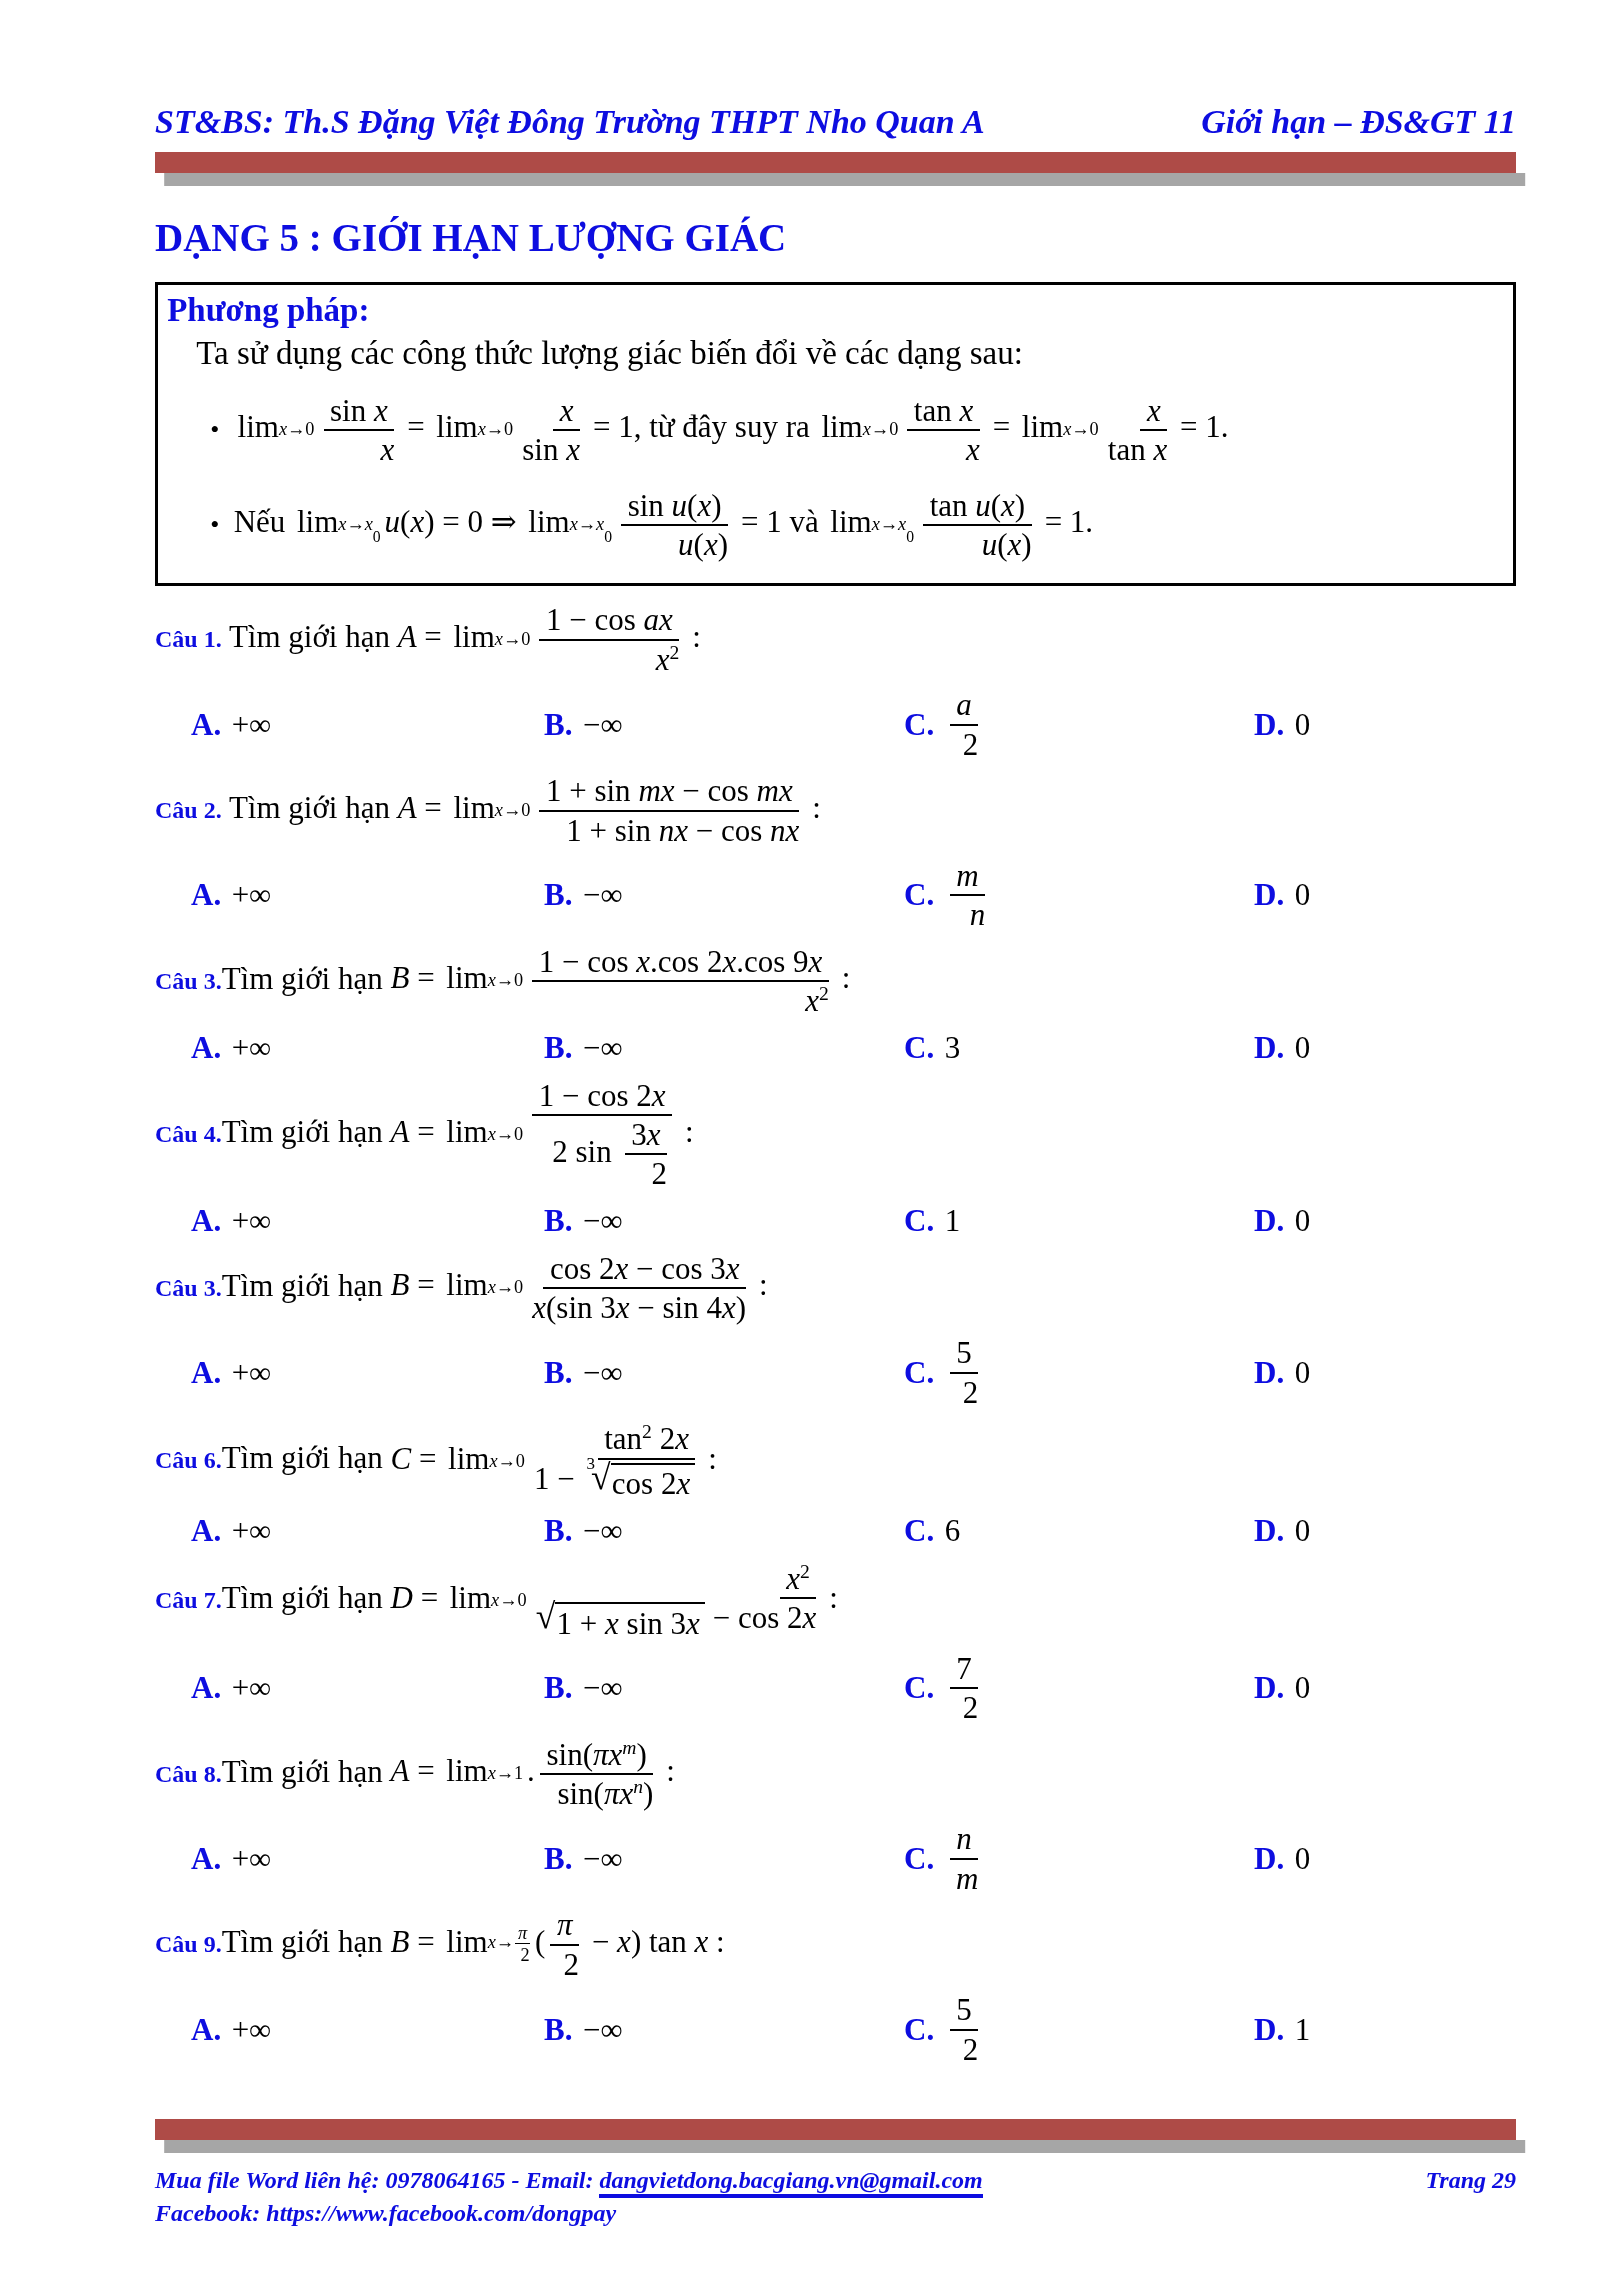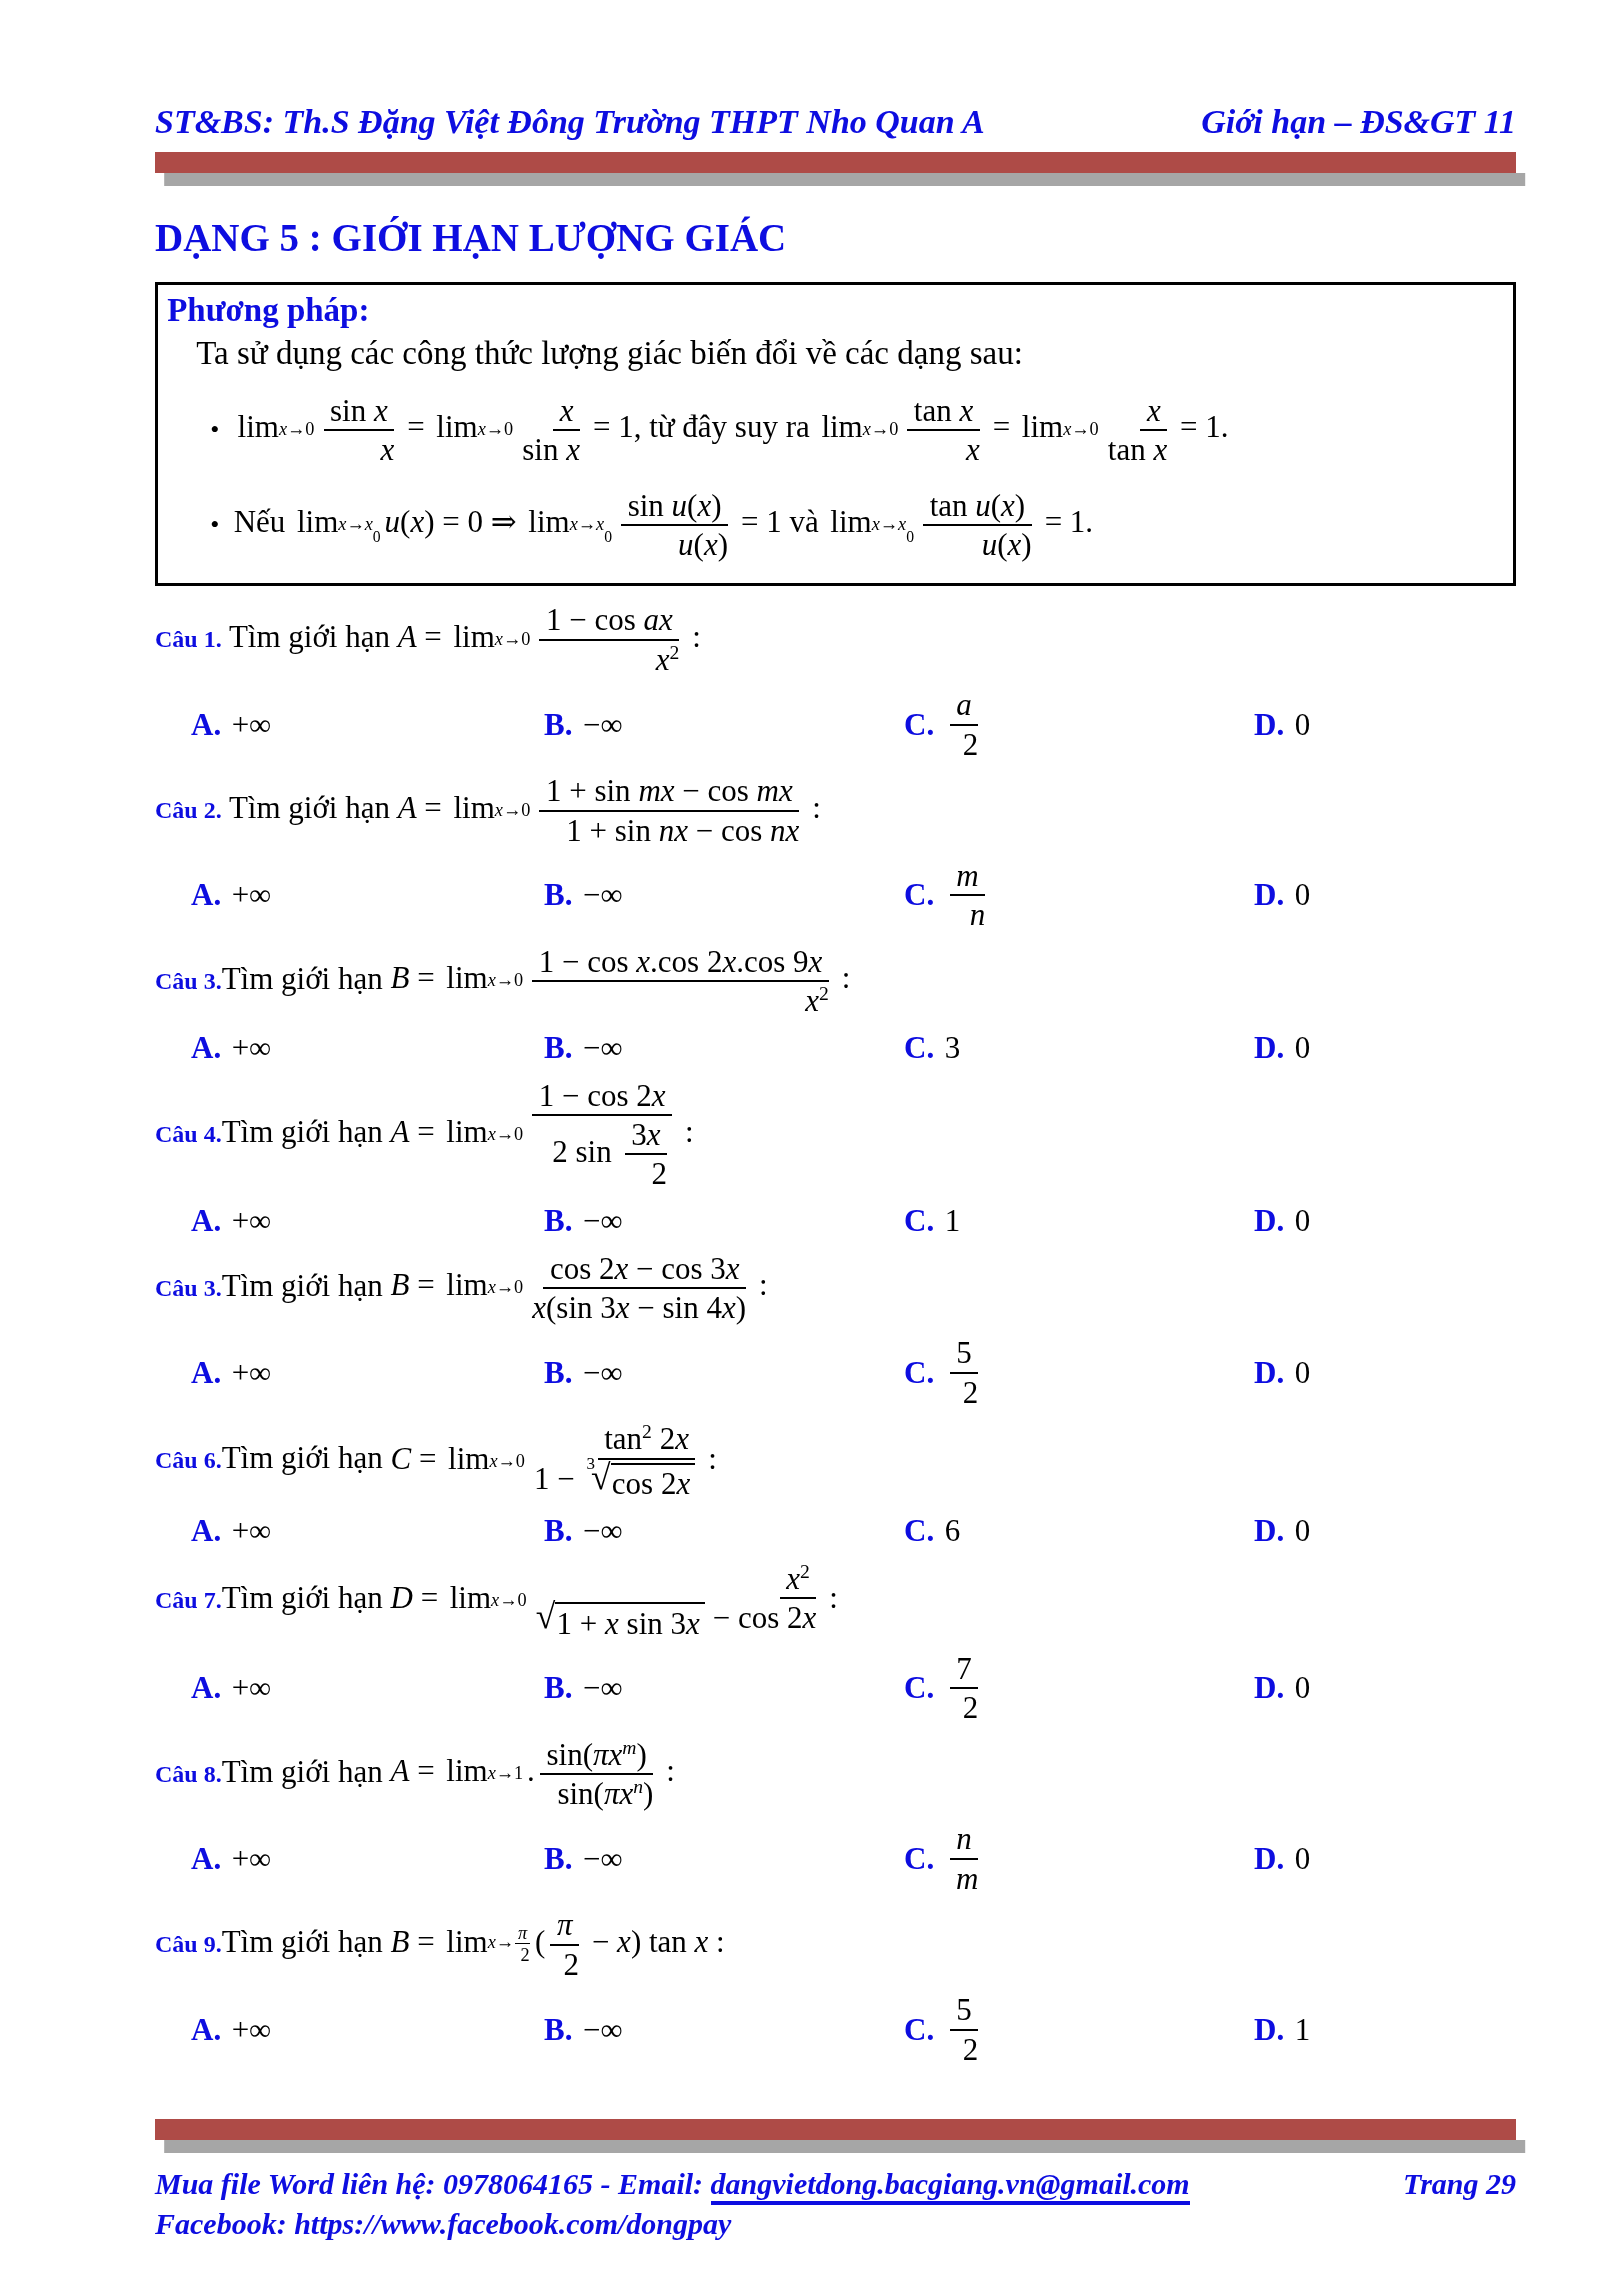--- a/index.html
+++ b/index.html
@@ -43,21 +43,21 @@
   .lim>.s .frac>.num{border-bottom:1.3px solid #000;padding:0 2.6px 0.7px;}
   sup,subsc{font-size:19.6px;}
   sup{vertical-align:super;line-height:0;}
   subsc{vertical-align:sub;line-height:0;display:inline-block;transform:translateY(6.5px);font-size:15.7px;}
   .sqrt{display:inline-flex;align-items:flex-start;vertical-align:middle;}
   .sqrt .deg{font-size:17px;transform:translate(3.9px,-7.9px);}
   .sqrt .sym{font-size:1.15em;line-height:1;margin-top:-2.6px;}
   .sqrt .bod{border-top:2.6px solid #000;padding:2.6px 5.2px 0 1.3px;}
   
   .ftr{position:absolute;left:155px;right:107px;top:2108px;
-       font-size:30px;font-weight:bold;font-style:italic;color:var(--blue);}
+       font-size:24px;font-weight:bold;font-style:italic;color:var(--blue);}
   .fline{display:flex;justify-content:space-between;align-items:baseline;margin-top:14.4px;white-space:nowrap;}
   .fline2{margin-top:6.5px;white-space:nowrap;}
   a{color:var(--blue);text-decoration:none;}
   .email{border-bottom:4.6px solid currentColor;padding-bottom:1.3px;}
 </style>
 </head>
 <body>
 
 <div class="page">
 

